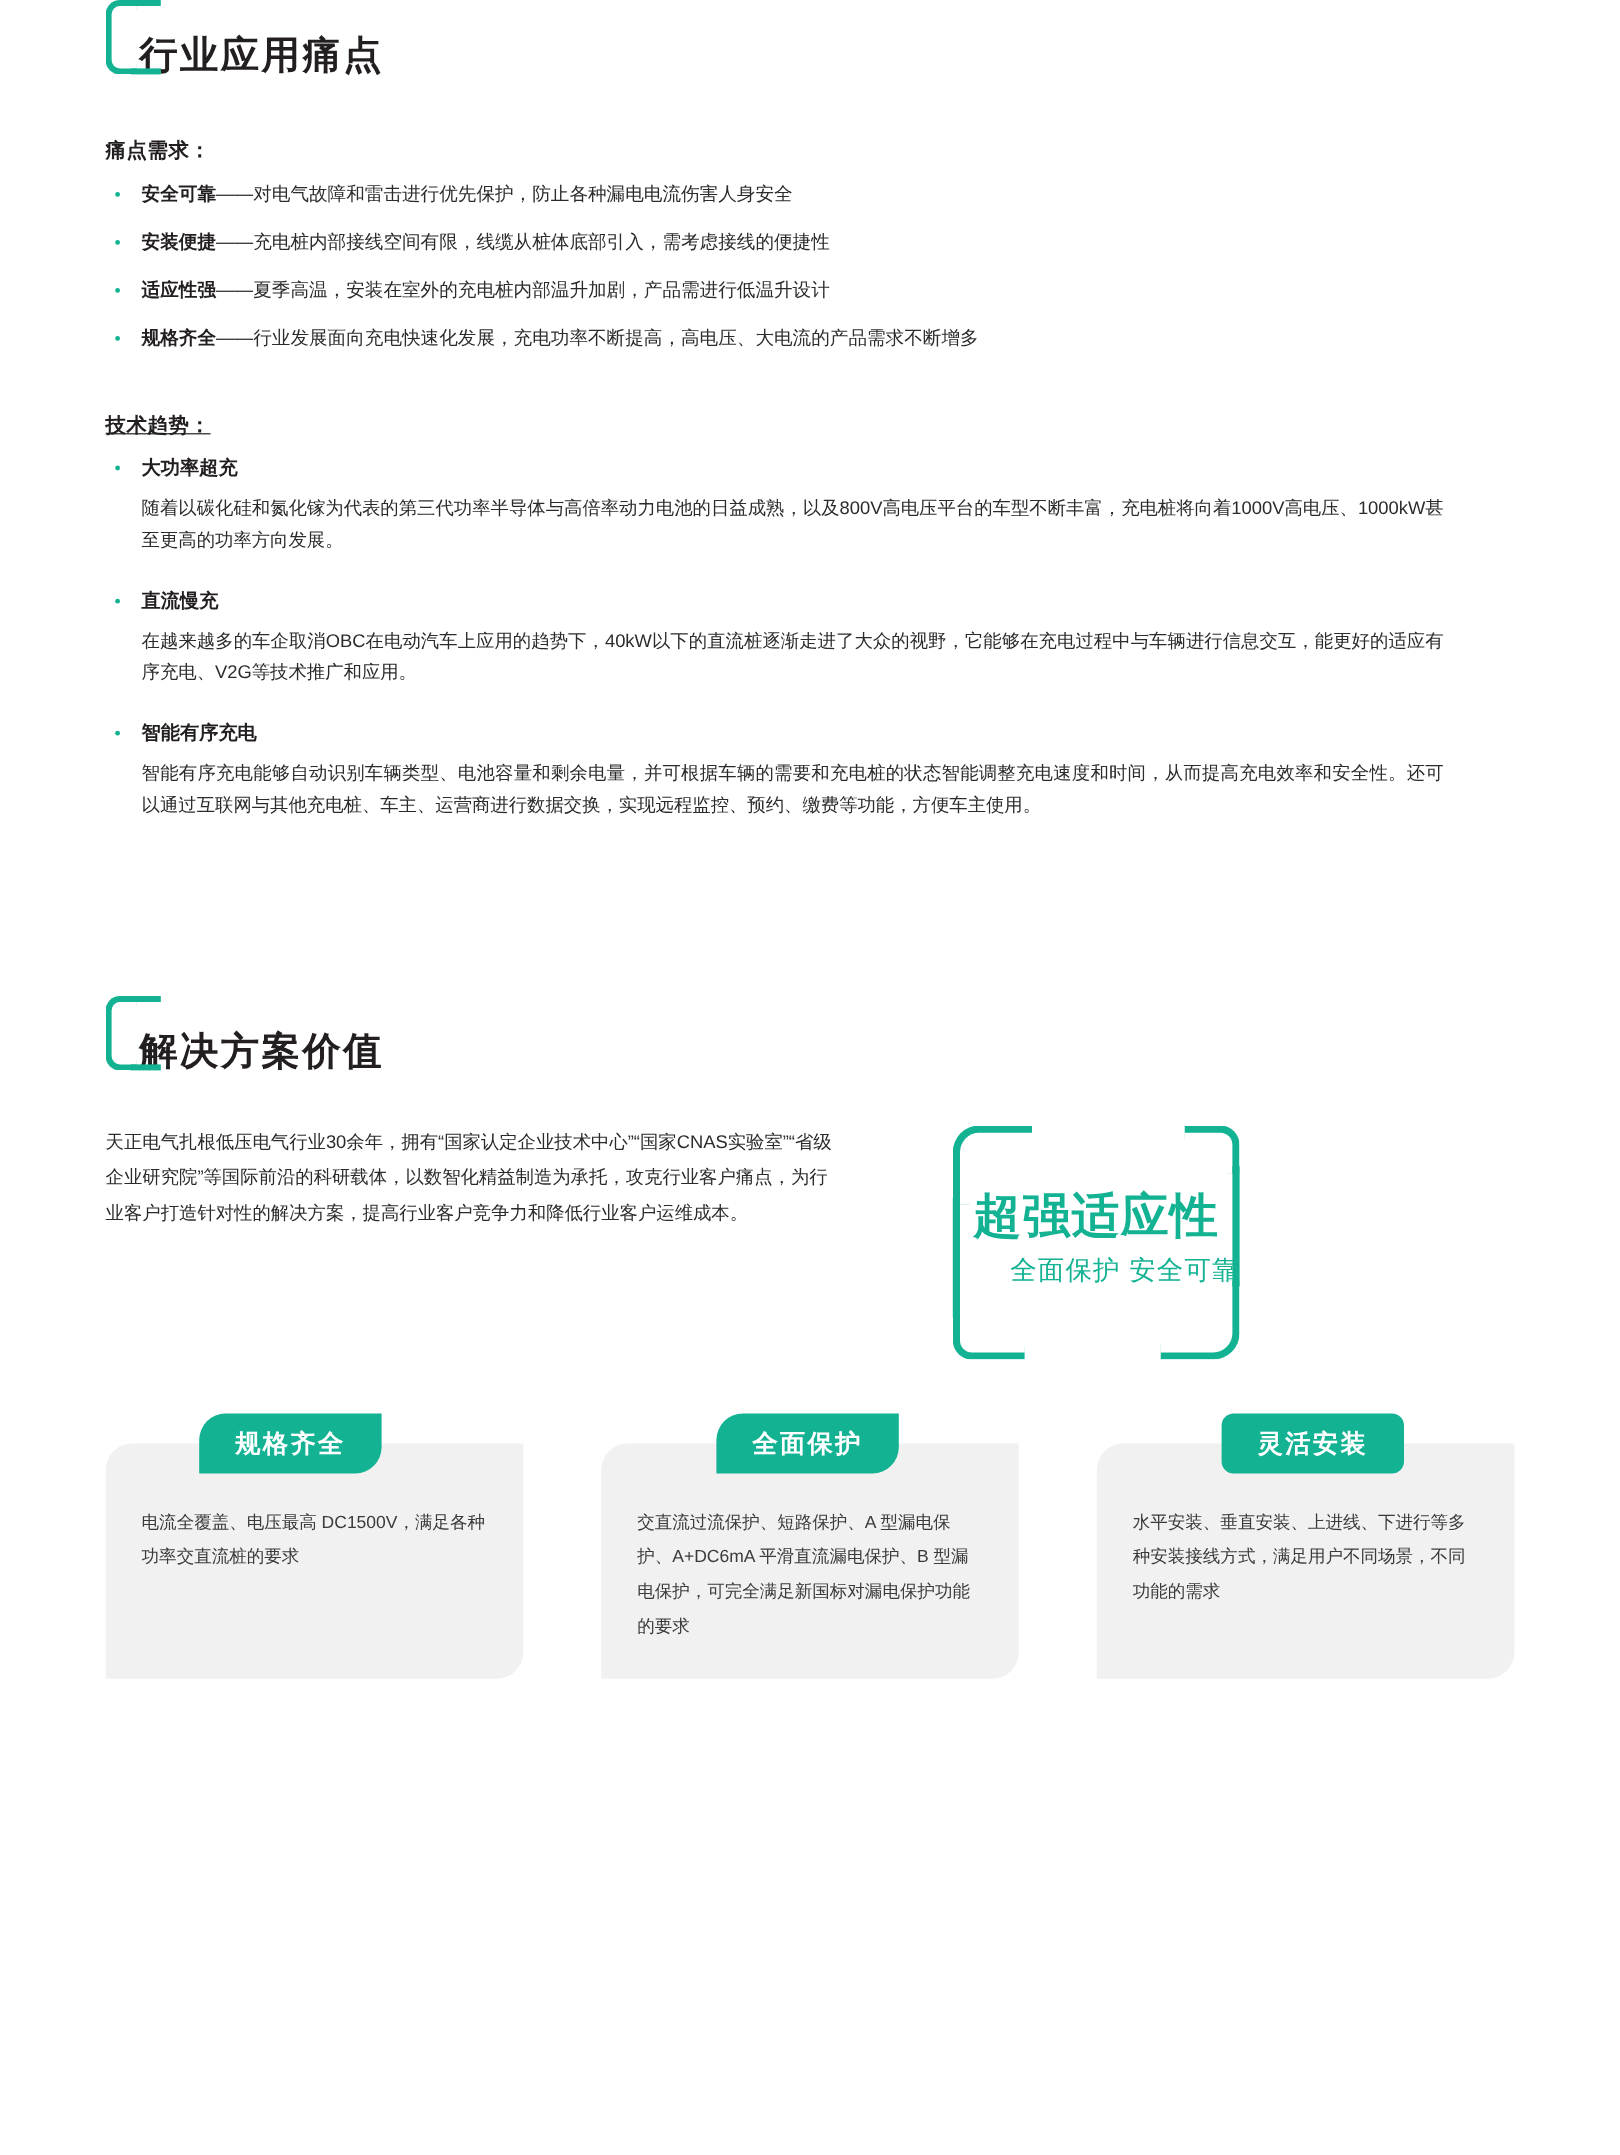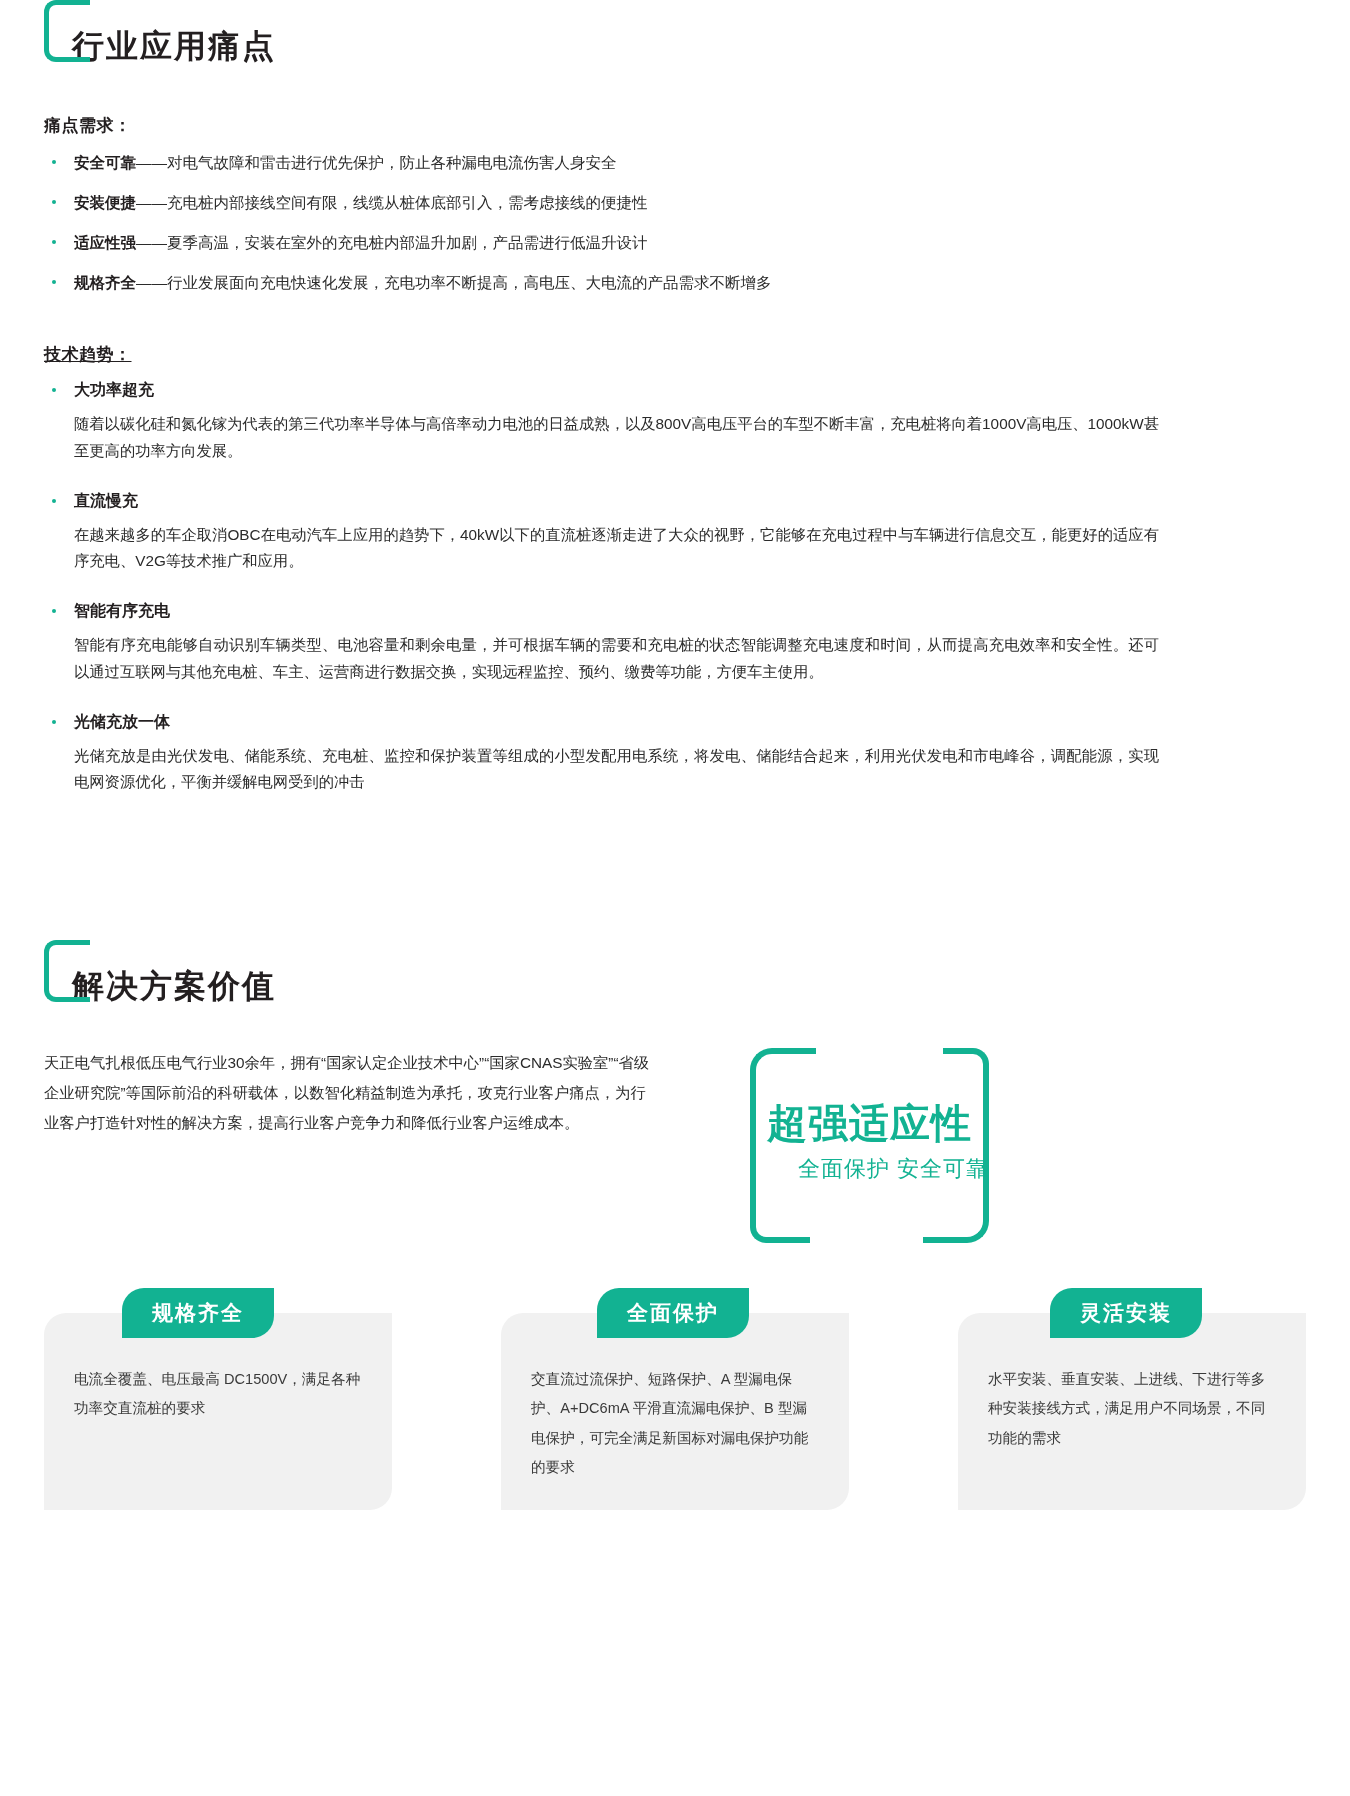--- a/index.html
+++ b/index.html
@@ -13,21 +13,21 @@
     font-family: "Liberation Sans", sans-serif;
     color: #231f20;
     position: relative;
     overflow: hidden;
   }
   .page {
     position: relative;
     width: 1350px;
     height: 1796px;
     box-sizing: border-box;
-    padding: 0 44px;
+    padding: 0 88px;
   }
 
   
   .section-head {
     position: relative;
     display: flex;
     align-items: center;
     height: 86px;
   }
   .bracket {
@@ -253,21 +253,21 @@
     padding: 11px 30px;
     border-radius: 22px 0 22px 0;
     white-space: nowrap;
   }
   .card-body {
     font-size: 14.6px;
     line-height: 2.0;
     color: #3a3a3a;
   }
   .card:nth-child(2) .card-pill { left: 96px; }
-  .card:nth-child(3) .card-pill { left: 92px; }
+  .card:nth-child(3) .card-pill { left: 104px; border-radius: 10px; }
 
   .spacer-lg { height: 118px; }
 </style>
 </head>
 <body>
 
 <div class="page">
 
   <div class="section-head">
     <span class="bracket">
@@ -303,24 +303,20 @@
       <div class="trend-body">随着以碳化硅和氮化镓为代表的第三代功率半导体与高倍率动力电池的日益成熟，以及800V高电压平台的车型不断丰富，充电桩将向着1000V高电压、1000kW甚至更高的功率方向发展。</div>
     </div>
     <div class="trend-item">
       <div class="trend-title">直流慢充</div>
       <div class="trend-body">在越来越多的车企取消OBC在电动汽车上应用的趋势下，40kW以下的直流桩逐渐走进了大众的视野，它能够在充电过程中与车辆进行信息交互，能更好的适应有序充电、V2G等技术推广和应用。</div>
     </div>
     <div class="trend-item">
       <div class="trend-title">智能有序充电</div>
       <div class="trend-body">智能有序充电能够自动识别车辆类型、电池容量和剩余电量，并可根据车辆的需要和充电桩的状态智能调整充电速度和时间，从而提高充电效率和安全性。还可以通过互联网与其他充电桩、车主、运营商进行数据交换，实现远程监控、预约、缴费等功能，方便车主使用。</div>
     </div>
-    <div class="trend-item">
-      <div class="trend-title">光储充放一体</div>
-      <div class="trend-body">光储充放是由光伏发电、储能系统、充电桩、监控和保护装置等组成的小型发配用电系统，将发电、储能结合起来，利用光伏发电和市电峰谷，调配能源，实现电网资源优化，平衡并缓解电网受到的冲击</div>
-    </div>
   </div>
 
   <div class="spacer-lg"></div>
 
   <div class="section-head">
     <span class="bracket">
       <span class="b-left"></span>
       <span class="b-top"></span>
       <span class="b-bot"></span>
     </span>

